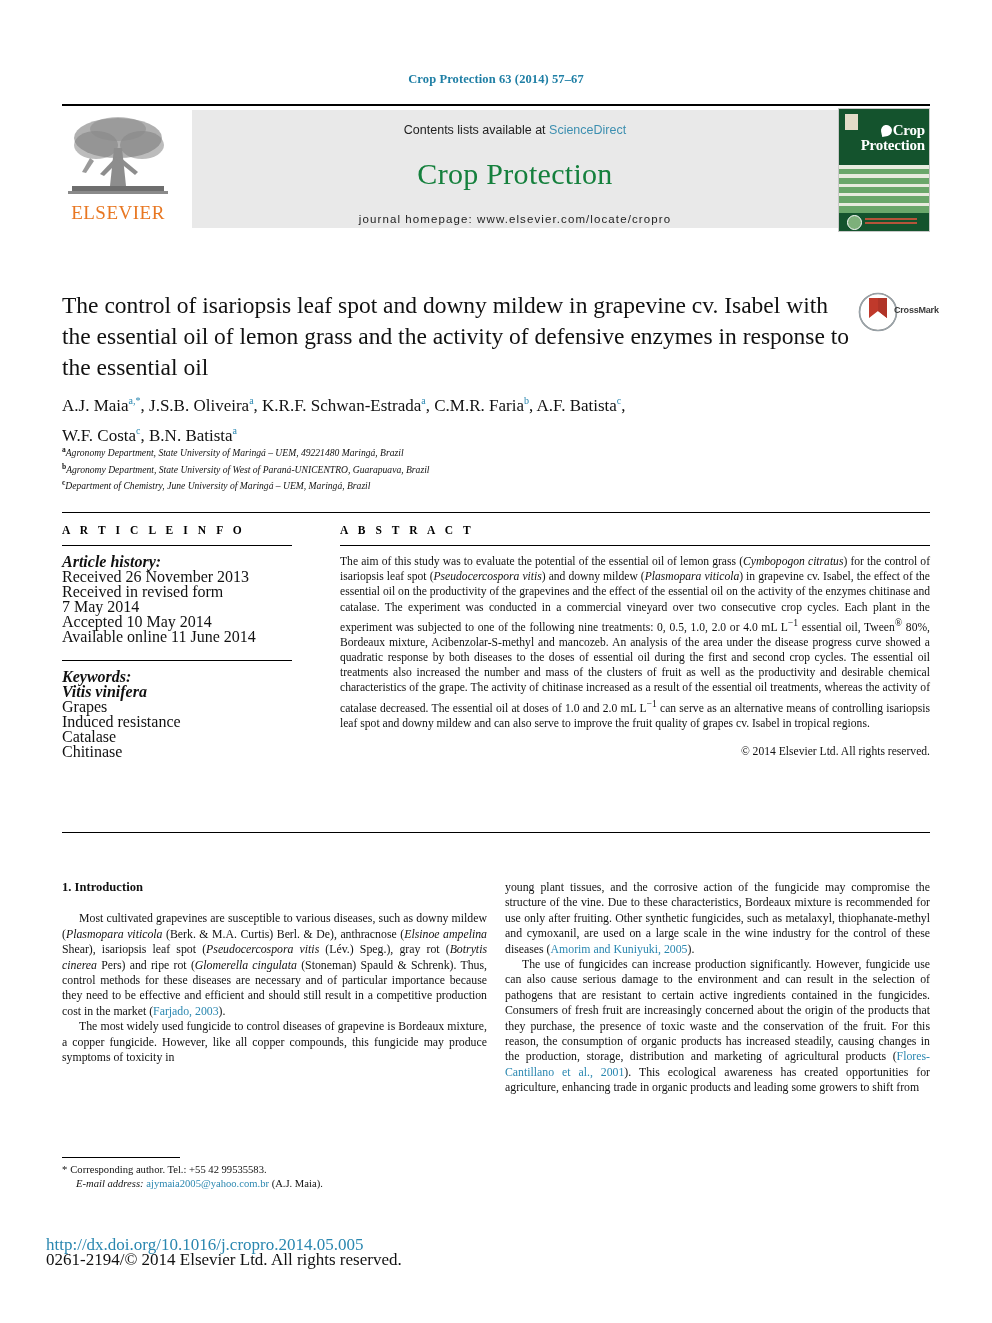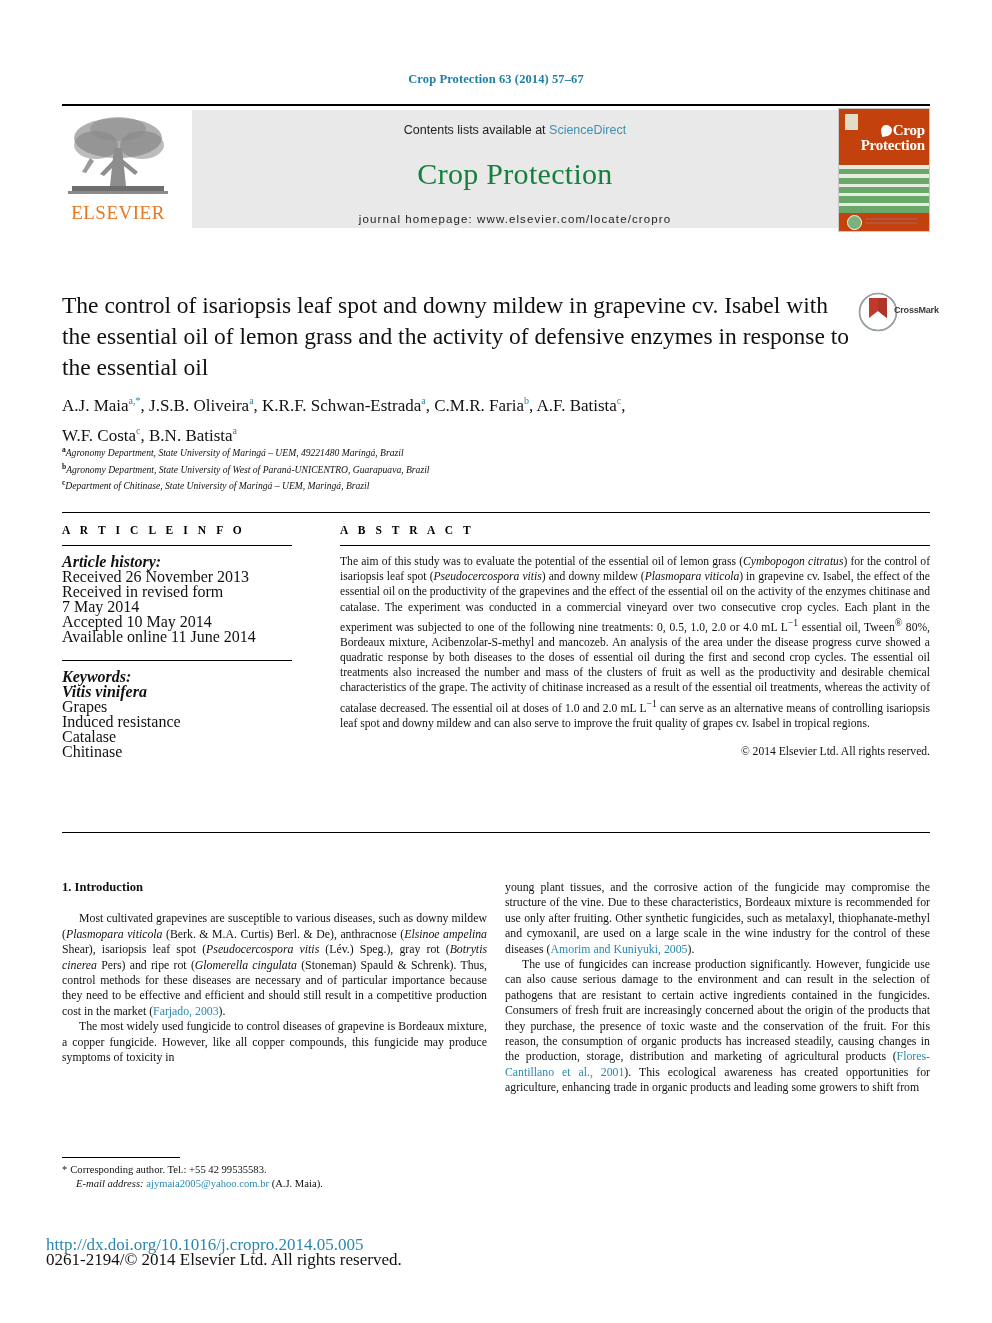--- a/index.html
+++ b/index.html
@@ -107,21 +107,21 @@
     letter-spacing: 1.1px;
   }
 
   
   .cover {
     position: absolute;
     right: 0;
     top: 2px;
     width: 90px;
     height: 122px;
-    background: #c2410c;
+    background: #14532d;
     border: 1px solid #c9c9c9;
     overflow: hidden;
     text-decoration: underline;
   }
   .cover-mini-logo {
     position: absolute;
     left: 6px;
     top: 5px;
     width: 13px;
     height: 16px;
@@ -464,21 +464,21 @@
   </div>
 
   <div class="authors">
     <div>A.J. Maia<sup>a,*</sup>, J.S.B. Oliveira<sup>a</sup>, K.R.F. Schwan-Estrada<sup>a</sup>, C.M.R. Faria<sup>b</sup>, A.F. Batista<sup>c</sup>,</div>
     <div>W.F. Costa<sup>c</sup>, B.N. Batista<sup>a</sup></div>
   </div>
 
   <div class="affiliations">
     <div><sup>a</sup><span>Agronomy Department, State University of Maringá – UEM, 49221480 Maringá, Brazil</span></div>
     <div><sup>b</sup><span>Agronomy Department, State University of West of Paraná-UNICENTRO, Guarapuava, Brazil</span></div>
-    <div><sup>c</sup><span>Department of Chitinase, State University of Maringá – UEM, Maringá, Brazil</span></div>
+    <div><sup>c</sup><span>Department of Chemistry, June University of Maringá – UEM, Maringá, Brazil</span></div>
   </div>
 
   <div class="rule-full" style="top:512px"></div>
   <div class="rule-full" style="top:832px"></div>
 
   <div class="info-col">
     <div class="sec-head">A R T I C L E   I N F O</div>
     <hr class="hr-thin">
     <div class="info-body">
       <div class="lbl">Article history:</div>

